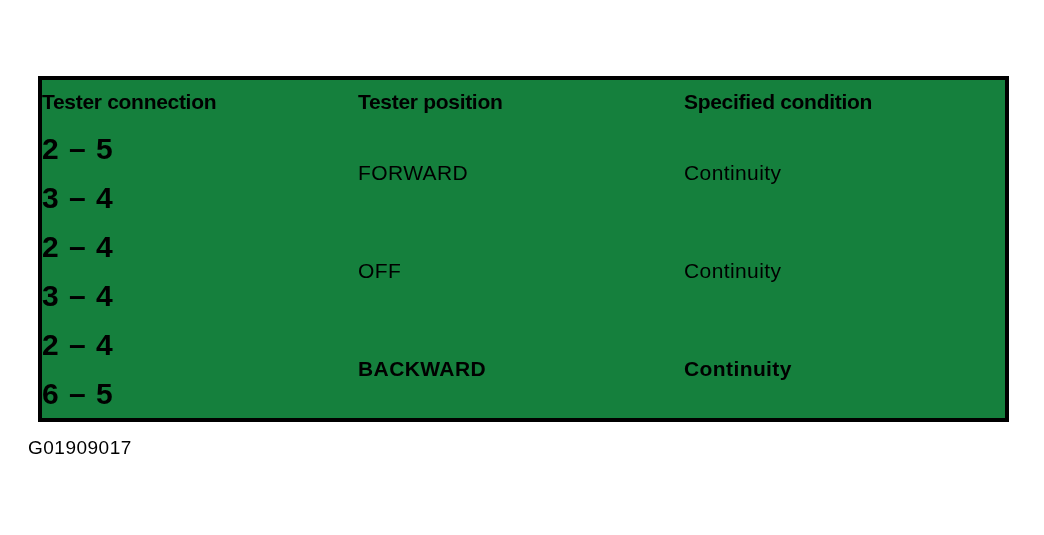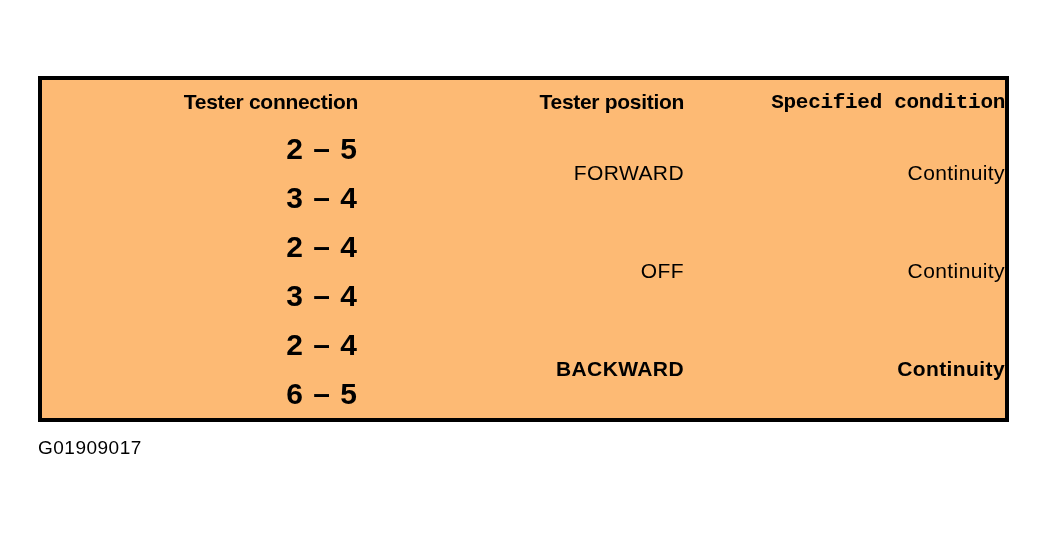--- a/index.html
+++ b/index.html
@@ -28,23 +28,23 @@
   }
 
   #spec-table col.c-tester { width: 318px; }
   #spec-table col.c-switch { width: 326px; }
   #spec-table col.c-cond   { width: 323px; }
 
   #spec-table th,
   #spec-table td {
     padding: 0;
     margin: 0;
-    text-align: right;
+    text-align: left;
     vertical-align: middle;
-    background: #fdba74;
+    background: #15803d;
     border: none;
   }
 
   
   #spec-table {
     border-left: 4px solid #000;
     border-right: 4px solid #000;
     border-top: 4px solid #000;
     border-bottom: 4px solid #000;
   }
@@ -52,21 +52,21 @@
   
   .hdr-cell {
     height: 44px;
     font-weight: bold;
     font-size: 21px;
     letter-spacing: -0.3px;
     font-family: "Liberation Sans", sans-serif;
     border-bottom: 4px solid #000;
     border-right: 4px solid #000;
   }
-  .hdr-cell.last { border-right: none; font-family: Liberation Mono, monospace; }
+  .hdr-cell.last { border-right: none; }
 
   
   .tc-cell {
     height: 49px;
     font-weight: bold;
     font-size: 30px;
     letter-spacing: 1px;
     border-right: 4px solid #000;
   }
   
@@ -81,21 +81,21 @@
     letter-spacing: 0.4px;
     border-bottom: 4px solid #000;
     border-right: 4px solid #000;
   }
   .merged-cell.last { border-right: none; }
   .merged-cell.final-row { border-bottom: none; font-weight: bold; }
   .tc-cell.final-row { border-bottom: none; }
 
   #figure-id {
     position: absolute;
-    left: 38px;
+    left: 28px;
     top: 437px;
     font-size: 19px;
     font-weight: normal;
     letter-spacing: 0.5px;
     font-family: "Liberation Sans", sans-serif;
     white-space: nowrap;
   }
 </style>
 </head>
 <body>

